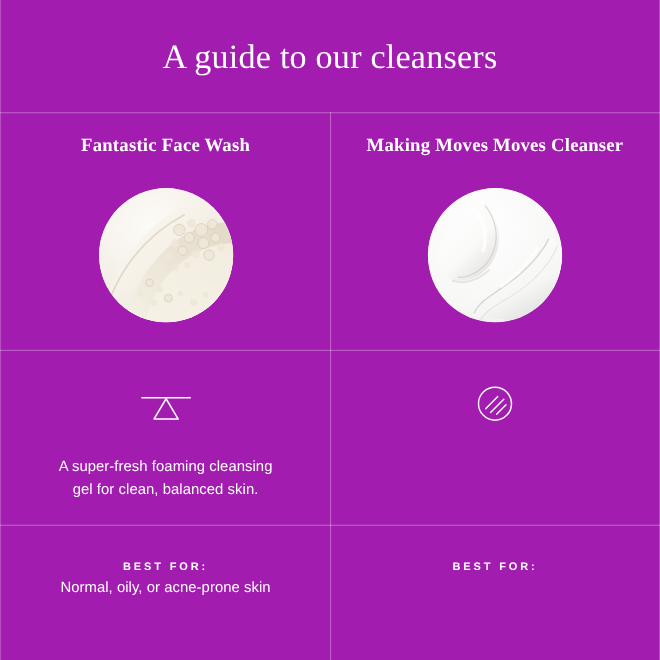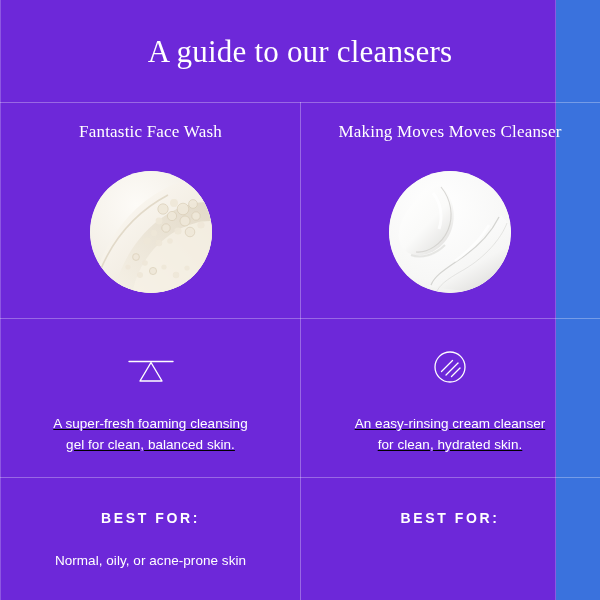--- a/index.html
+++ b/index.html
@@ -10,23 +10,23 @@
     width: 600px;
     height: 600px;
     overflow: hidden;
     background: #3a72dd;
     font-family: "Liberation Sans", sans-serif;
     -webkit-font-smoothing: antialiased;
   }
 
   #infographic {
     position: relative;
-    width: 556px;
+    width: 600px;
     height: 600px;
-    background: #6d28d9;
+    background: #a21caf;
     box-sizing: border-box;
   }
 
   
   .hline {
     position: absolute;
     left: 0;
     width: 600px;
     height: 1px;
     background: rgba(255,255,255,0.30);
@@ -83,40 +83,40 @@
     align-items: center;
   }
   .col-left  { left: 1px;   width: 299px; }
   .col-right { left: 301px; width: 298px; }
 
   
   .row-product { top: 103px; height: 215px; }
   .product-name {
     font-family: "Liberation Serif", "DejaVu Serif", serif;
     font-size: 17px;
-    font-weight: 400;
+    font-weight: 700;
     color: #ffffff;
     letter-spacing: 0.2px;
     margin-top: 20px;
     line-height: 1;
     white-space: nowrap;
   }
   .product-photo {
     margin-top: 31px;
     width: 122px;
     height: 122px;
     border-radius: 50%;
     overflow: hidden;
     position: relative;
     background: #f2efe9;
   }
   .product-photo svg { display: block; }
 
   
-  .row-desc { top: 319px; height: 158px; text-decoration: underline; }
+  .row-desc { top: 319px; height: 158px; }
   .feature-icon {
     margin-top: 27px;
     width: 56px;
     height: 42px;
     display: flex;
     align-items: center;
     justify-content: center;
   }
   .feature-icon svg { display: block; }
   .description {
@@ -128,29 +128,29 @@
     line-height: 1.55;
     letter-spacing: 0.05px;
     white-space: pre-line;
     padding: 0 24px;
   }
 
   
   .row-best { top: 478px; height: 122px; }
   .best-label {
     margin-top: 33px;
-    font-size: 14px;
+    font-size: 10px;
     font-weight: 700;
     color: #ffffff;
     letter-spacing: 2.6px;
     text-transform: uppercase;
     line-height: 1;
   }
   .best-value {
-    margin-top: 26px;
+    margin-top: 3px;
     font-size: 13.5px;
     font-weight: 400;
     color: #ffffff;
     text-align: center;
     line-height: 1.5;
     letter-spacing: 0.05px;
     padding: 0 20px;
   }
 </style>
 </head>
@@ -300,22 +300,20 @@
 
   <div class="cell col-right row-desc">
     <div class="feature-icon">
       <svg width="34" height="34" viewBox="0 0 34 34">
         <circle cx="17" cy="17" r="15" fill="none" stroke="#ffffff" stroke-width="1.3"></circle>
         <line x1="8.5" y1="21.5" x2="19.5" y2="10.5" stroke="#ffffff" stroke-width="1.3" stroke-linecap="round"></line>
         <line x1="13" y1="25" x2="25" y2="13" stroke="#ffffff" stroke-width="1.3" stroke-linecap="round"></line>
         <line x1="18.5" y1="26.5" x2="27" y2="18" stroke="#ffffff" stroke-width="1.3" stroke-linecap="round"></line>
       </svg>
     </div>
-    <div class="description">An easy-rinsing cream cleanser
-for clean, hydrated skin.</div>
   </div>
 
   <div class="cell col-left row-best">
     <div class="best-label">Best for:</div>
     <div class="best-value">Normal, oily, or acne-prone skin</div>
   </div>
 
   <div class="cell col-right row-best">
     <div class="best-label">Best for:</div>
   </div>

